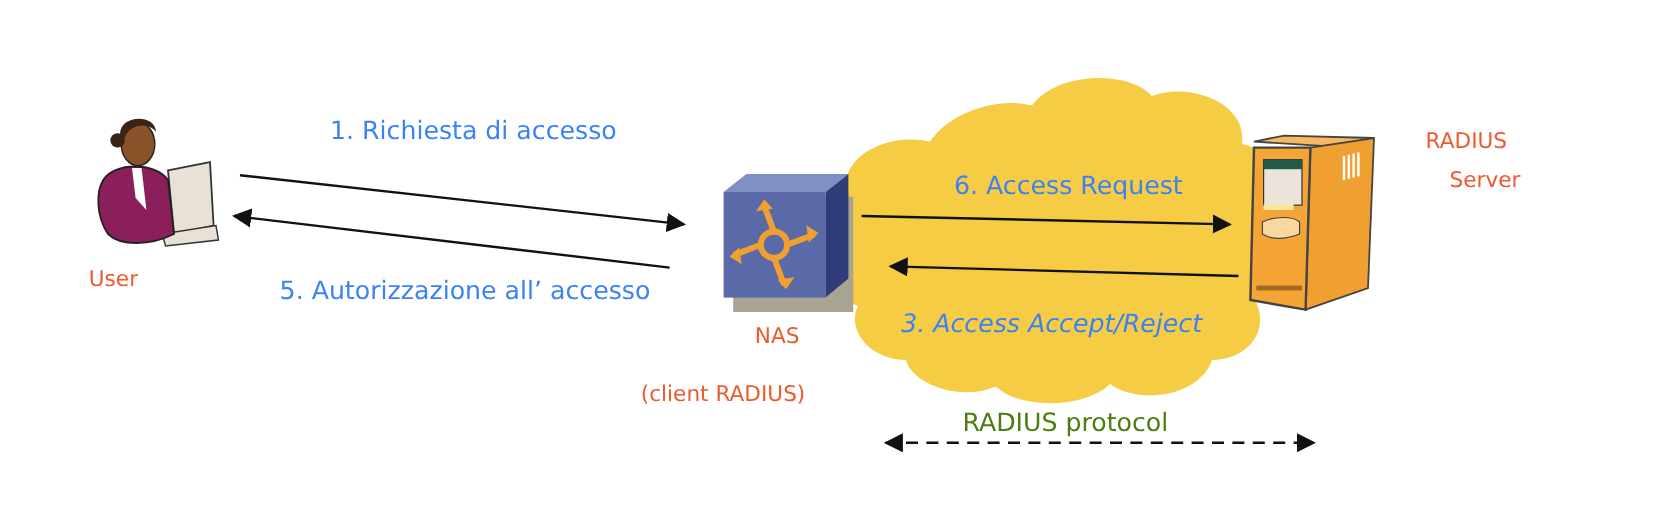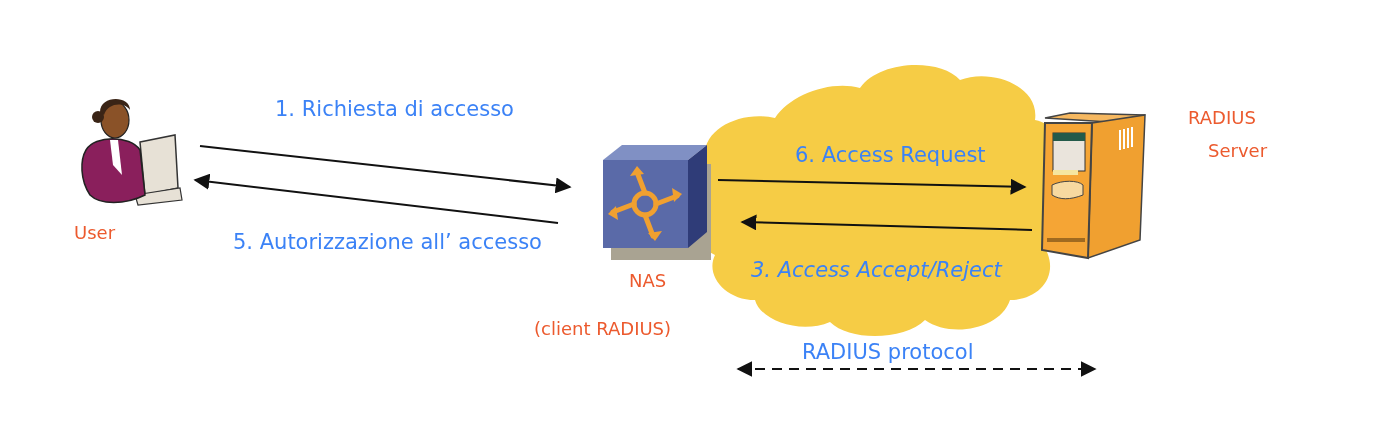--- a/index.html
+++ b/index.html
@@ -2,21 +2,21 @@
 <html><head>
 <meta charset="utf-8">
 <style>
   html, body { margin:0; padding:0; background:#ffffff; }
   body { width:1378px; height:424px; position:relative; overflow:hidden;
          font-family: "DejaVu Sans", sans-serif; }
   #diagram { position:absolute; left:0; top:0; }
   .lbl { position:absolute; white-space:nowrap; font-family:"DejaVu Sans", sans-serif; }
   .black { color:#3b82f6; font-size:21px; }
   .orange { color:#ec5a2e; font-size:18px; }
-  .darkred { color:#3b82f6; font-size:21px; }
+  .darkred { color:#4d7c0f; font-size:21px; }
 </style>
 </head>
 <body>
 
 <svg id="diagram" width="1378" height="424" viewBox="0 0 1378 424">
   <defs>
     <marker id="ah" viewBox="0 0 10 10" refX="9" refY="5" markerWidth="8" markerHeight="8" orient="auto-start-reverse">
       <path d="M0,0 L10,5 L0,10 z" fill="#111"></path>
     </marker>
   </defs>

